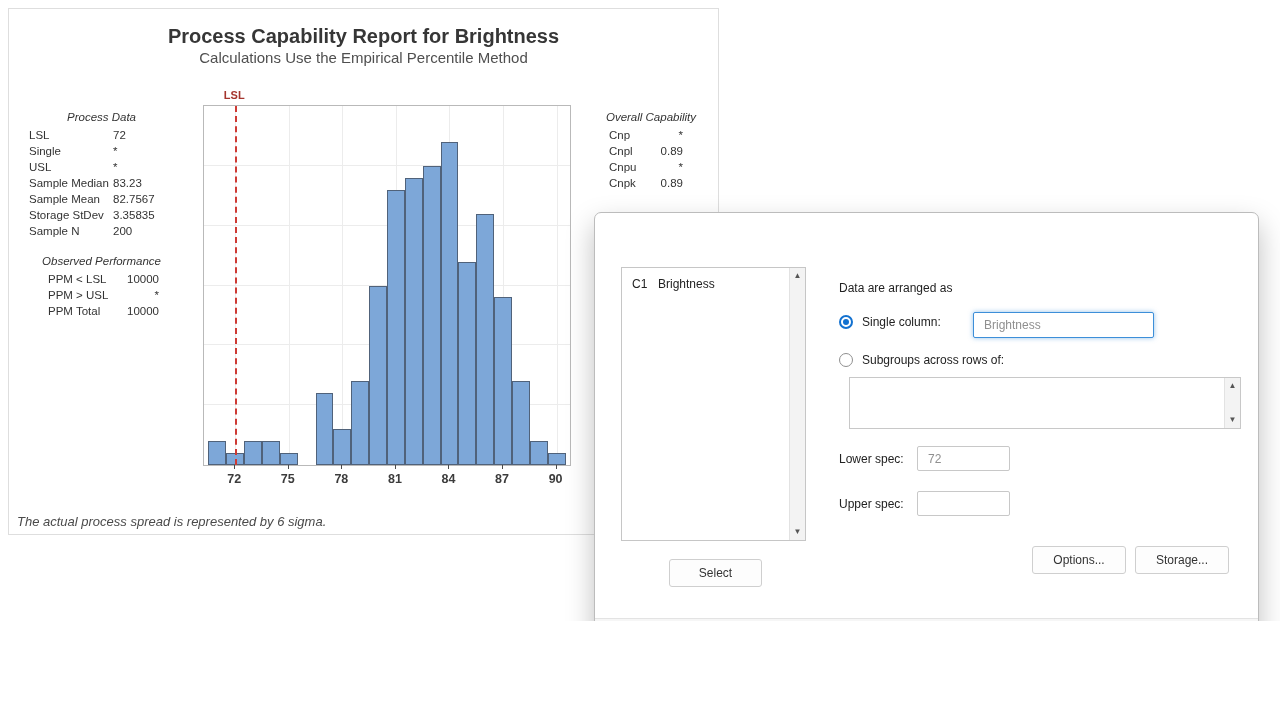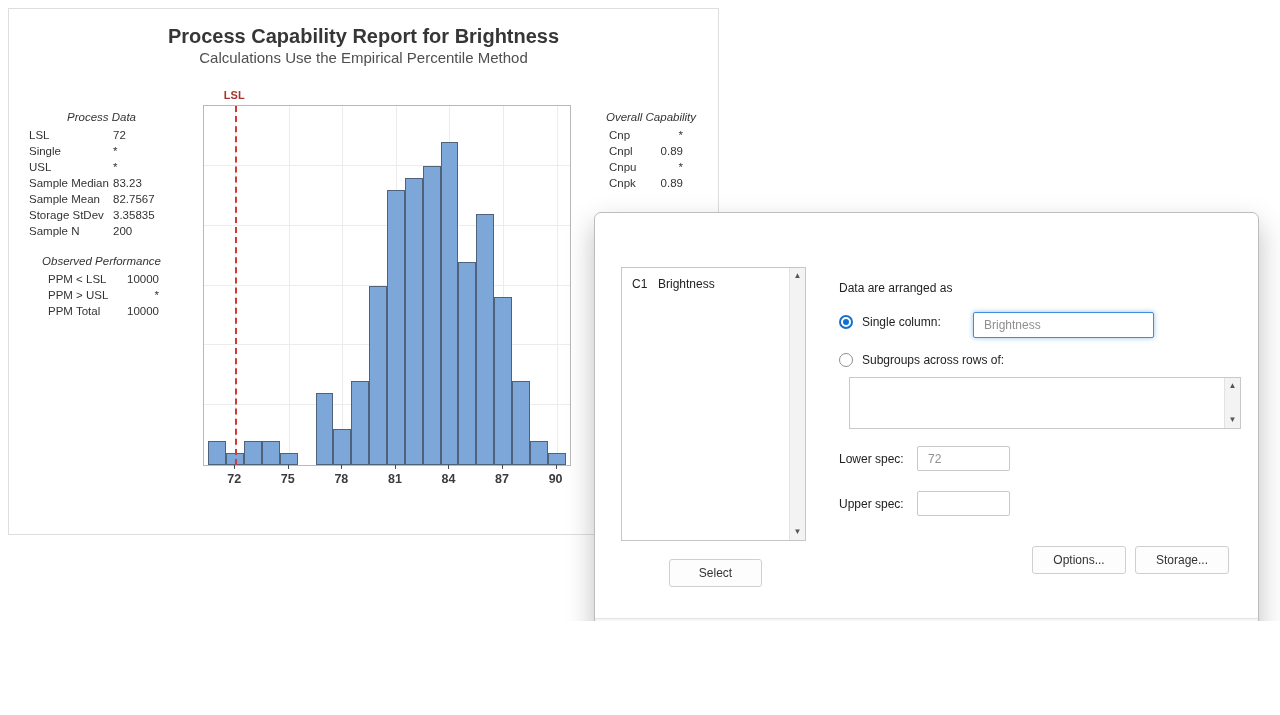--- a/index.html
+++ b/index.html
@@ -217,20 +217,21 @@
         <div class="xtick-mark" style="left: 191.927px;"></div>
         <div class="xtick-label" style="left: 174.927px;">81</div>
         <div class="xtick-mark" style="left: 245.488px;"></div>
         <div class="xtick-label" style="left: 228.488px;">84</div>
         <div class="xtick-mark" style="left: 299.049px;"></div>
         <div class="xtick-label" style="left: 282.049px;">87</div>
         <div class="xtick-mark" style="left: 352.61px;"></div>
         <div class="xtick-label" style="left: 335.61px;">90</div>
       </div>
 
+    <div class="footnote">The actual process spread is represented by 6 sigma.</div>
   </div>
 
   <div class="dialog">
 
     <div class="listbox">
       <div id="list-items">
           <div class="list-item"><span class="cid">C1</span><span>Brightness</span></div>
         </div>
       <div class="vscroll">
         <div class="up">▲</div>

